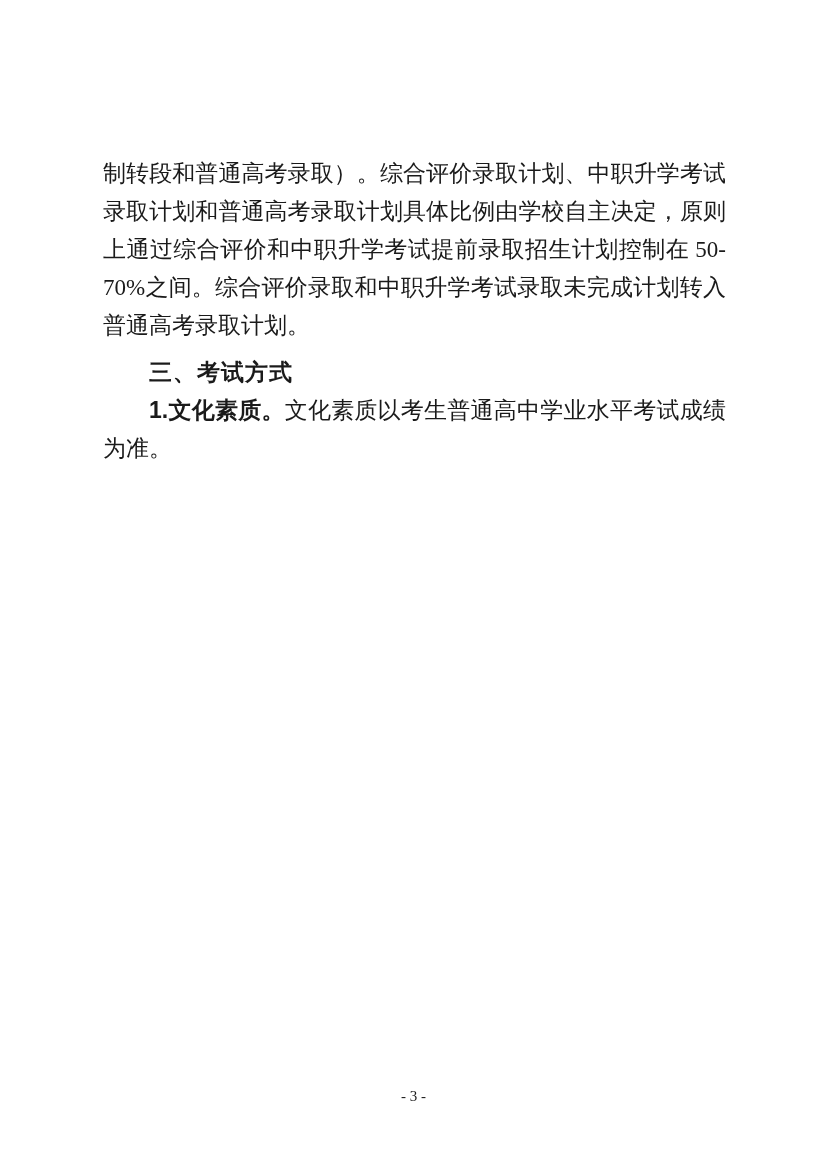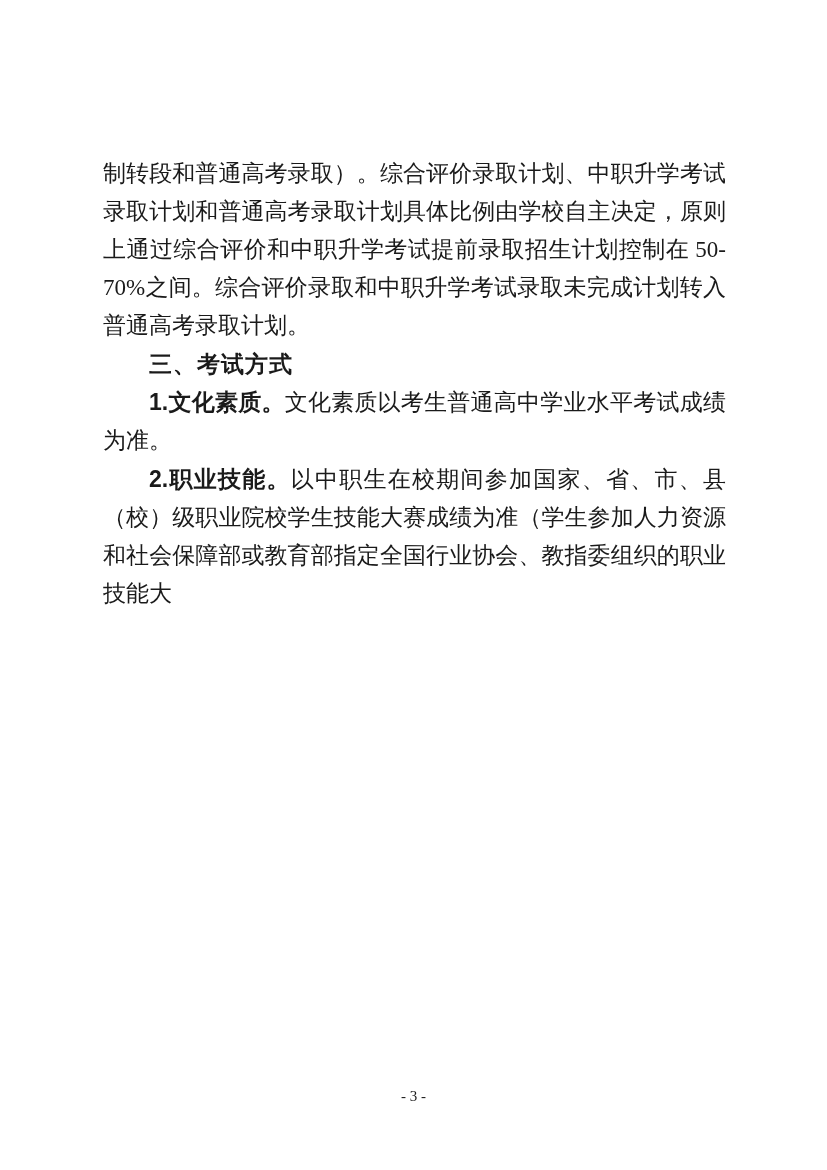--- a/index.html
+++ b/index.html
@@ -31,20 +31,21 @@
     padding: 0;
   }
   .indent {
     text-indent: 2em;
   }
   .section-heading {
     font-family: "Liberation Sans", sans-serif;
     font-weight: bold;
     text-indent: 2em;
     letter-spacing: 1px;
+    margin-top: 8px;
   }
   .sub-heading {
     text-indent: 2em;
   }
   .lead {
     font-family: "Liberation Sans", sans-serif;
     font-weight: bold;
     font-style: normal;
     margin-top: 20px;
   }
@@ -69,18 +70,17 @@
     <p class="para">制转段和普通高考录取）。综合评价录取计划、中职升学考试录取计划和普通高考录取计划具体比例由学校自主决定，原则上通过综合评价和中职升学考试提前录取招生计划控制在 50-70%之间。综合评价录取和中职升学考试录取未完成计划转入普通高考录取计划。</p>
 
     <p class="para section-heading">三、考试方式</p>
 
 
     <p class="para indent"><span class="lead">1.文化素质。</span><span>文化素质以考生普通高中学业水平考试成绩为准。</span></p>
 
 
 
 
-    <p class="para indent"><span class="lead">2.职业技能。</span><span>以中职生在校期间参加国家、省、市、县（校）级职业院校学生技能大赛成绩为准（学生参加人力资源和社会保障部或教育部指定全国行业协会、教指委组织的职业技能大</span></p>
 
   </div>
 
   <div class="footer">- 3 -</div>
 </div>
 
 </body></html>

